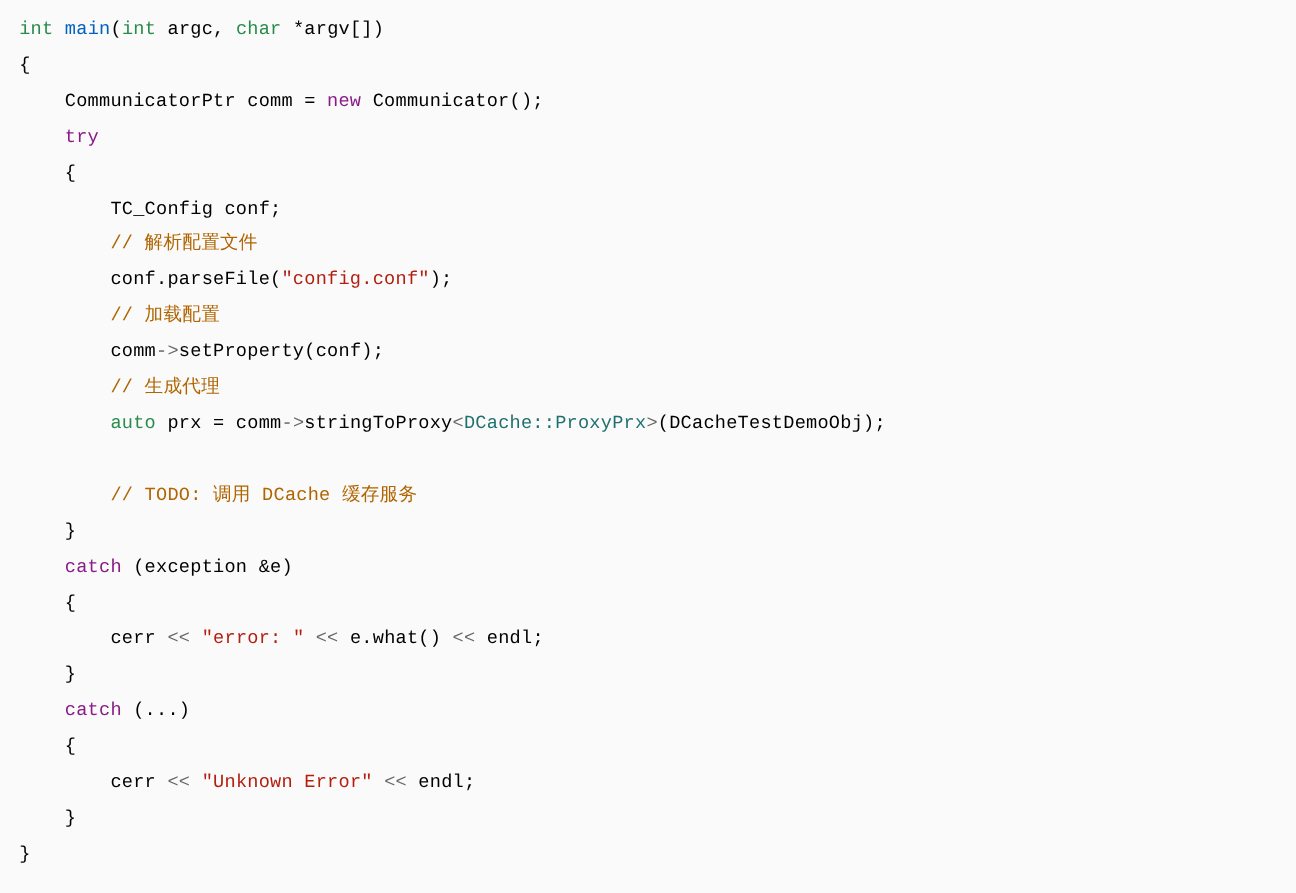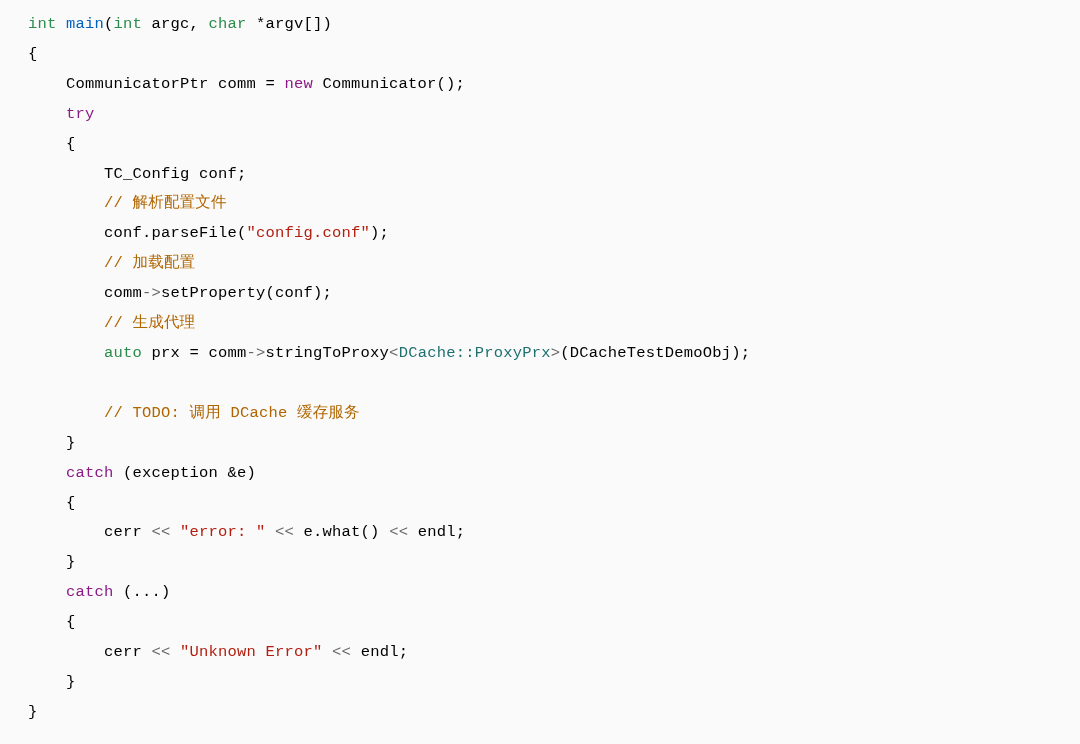--- a/index.html
+++ b/index.html
@@ -5,21 +5,21 @@
   body {
     margin: 0;
     padding: 0;
     background: #fafafa;
     font-family: ui-monospace, SFMono-Regular, "SF Mono", Menlo, Monaco, Consolas, "Courier New", monospace;
     font-size: 15.5px;
     line-height: 1.93;
     color: #000;
   }
   .code-block {
-    padding: 10px 16px 16px 28px;
+    padding: 10px 16px 16px 16px;
     white-space: pre;
     letter-spacing: 0.2px;
   }
   .kw-type   { color: #2a8c4a; }       
   .kw-func   { color: #0061c1; }       
   .kw-ctrl   { color: #8a1b87; }       
   .comment   { color: #b06500; }       
   .string    { color: #b31e0f; }       
   .op        { color: #666; }          
   .tmpl      { color: #207070; }       

